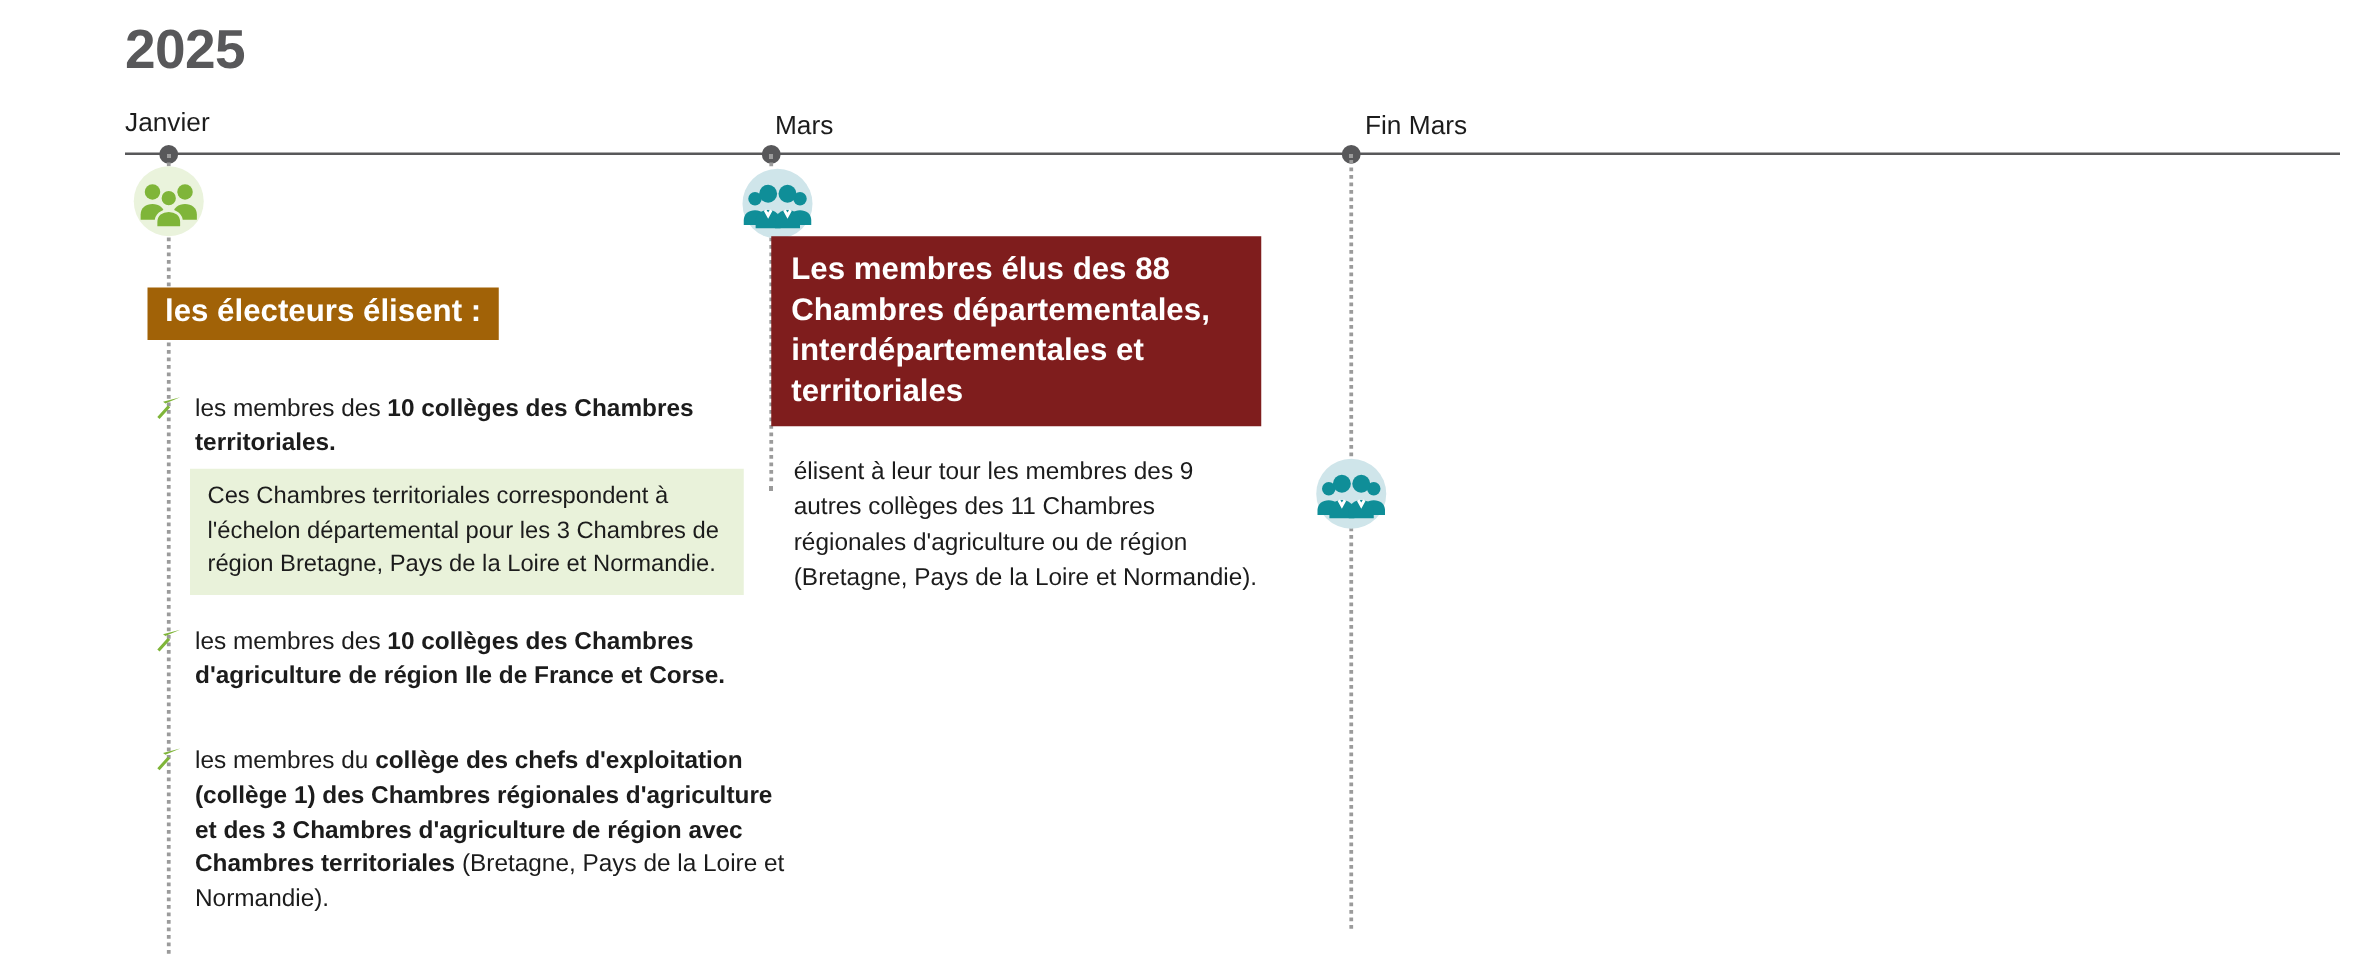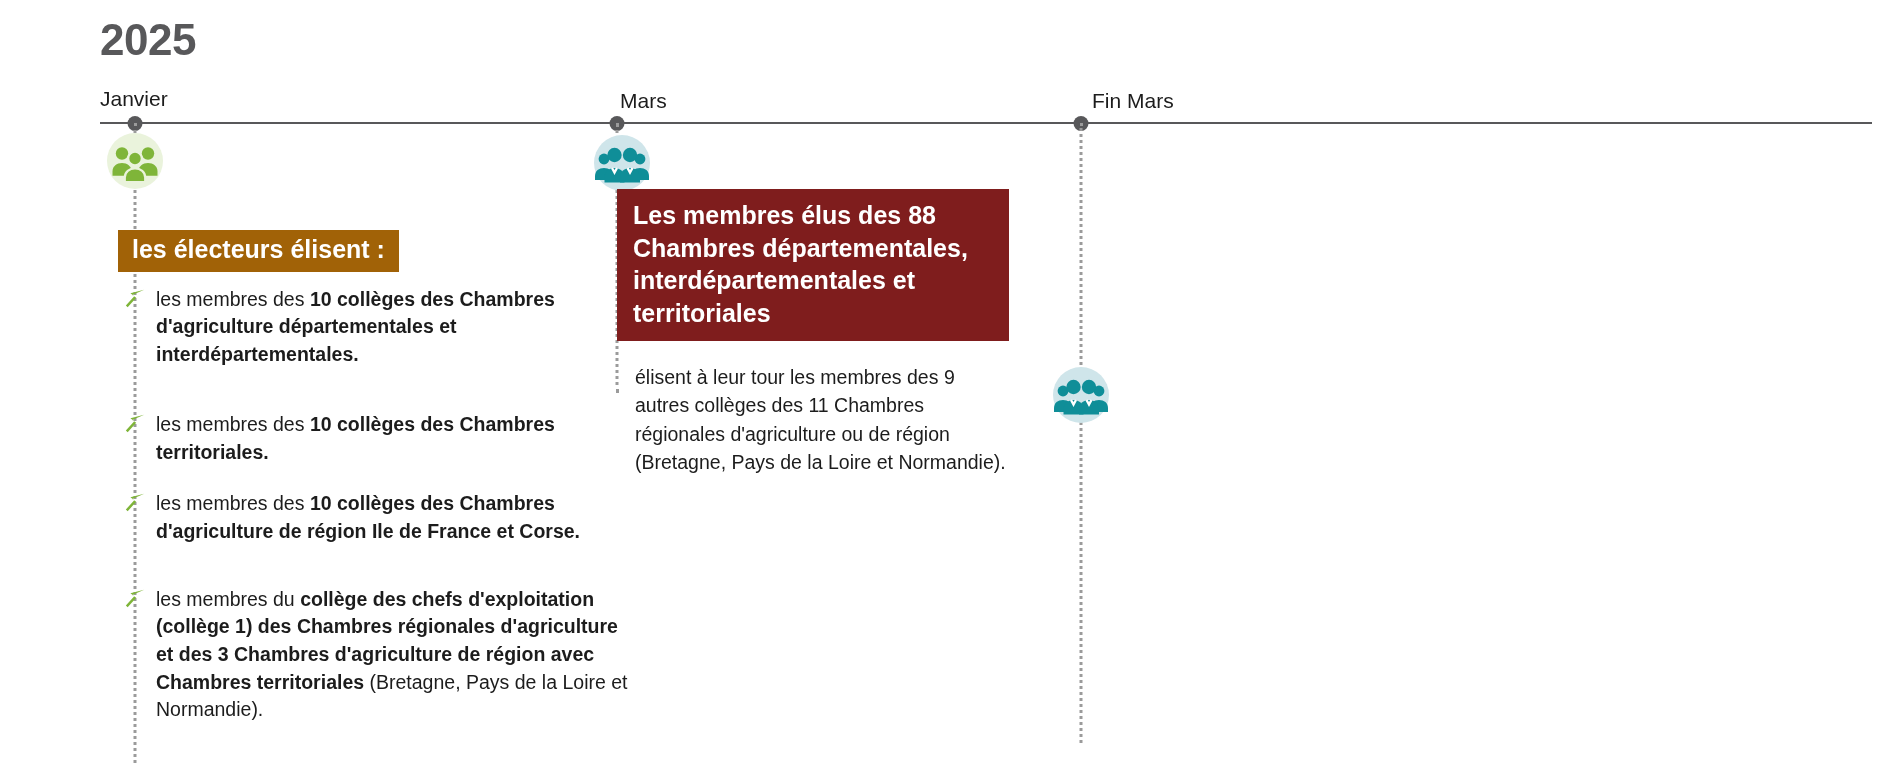--- a/index.html
+++ b/index.html
@@ -174,32 +174,27 @@
       <path d="M17.8 44.5c0-5.7 4.6-9.1 10.2-9.1s10.2 3.4 10.2 9.1v4.6H17.8z"></path>
     </g>
   </svg>
 </div>
 
 <div class="col" style="left:118px; top:230px; width:520px;">
   <div class="badge-green">les électeurs élisent :</div>
 
   <div class="bullet-list">
 
-    <div class="bullet" style="margin-top:14px;">
-      <svg class="arrow-ico" viewBox="0 0 24 24">
-          <path d="M22 2 L9 7.5 L13.3 10.6 L4 21 L2 19.2 L11.2 8.9 L7 5.8 Z" fill="#7fb539"></path>
-        </svg>
-      <span>les membres des </span><b>10 collèges des Chambres d'agriculture départementales et interdépartementales.</b>
-    </div>
 
     <div class="bullet" style="margin-top:42px;">
       <svg class="arrow-ico" viewBox="0 0 24 24">
           <path d="M22 2 L9 7.5 L13.3 10.6 L4 21 L2 19.2 L11.2 8.9 L7 5.8 Z" fill="#7fb539"></path>
         </svg>
       <span>les membres des </span><b>10 collèges des Chambres territoriales.</b>
+      <div class="note-green" style="margin-top:6px; margin-left:-4px; width:443px;">Ces Chambres territoriales correspondent à l'échelon départemental pour les 3 Chambres de région Bretagne, Pays de la Loire et Normandie.</div>
     </div>
 
     <div class="bullet" style="margin-top:24px;">
       <svg class="arrow-ico" viewBox="0 0 24 24">
           <path d="M22 2 L9 7.5 L13.3 10.6 L4 21 L2 19.2 L11.2 8.9 L7 5.8 Z" fill="#7fb539"></path>
         </svg>
       <span>les membres des </span><b>10 collèges des Chambres d'agriculture de région Ile de France et Corse.</b>
     </div>
 
     <div class="bullet" style="margin-top:40px;">

